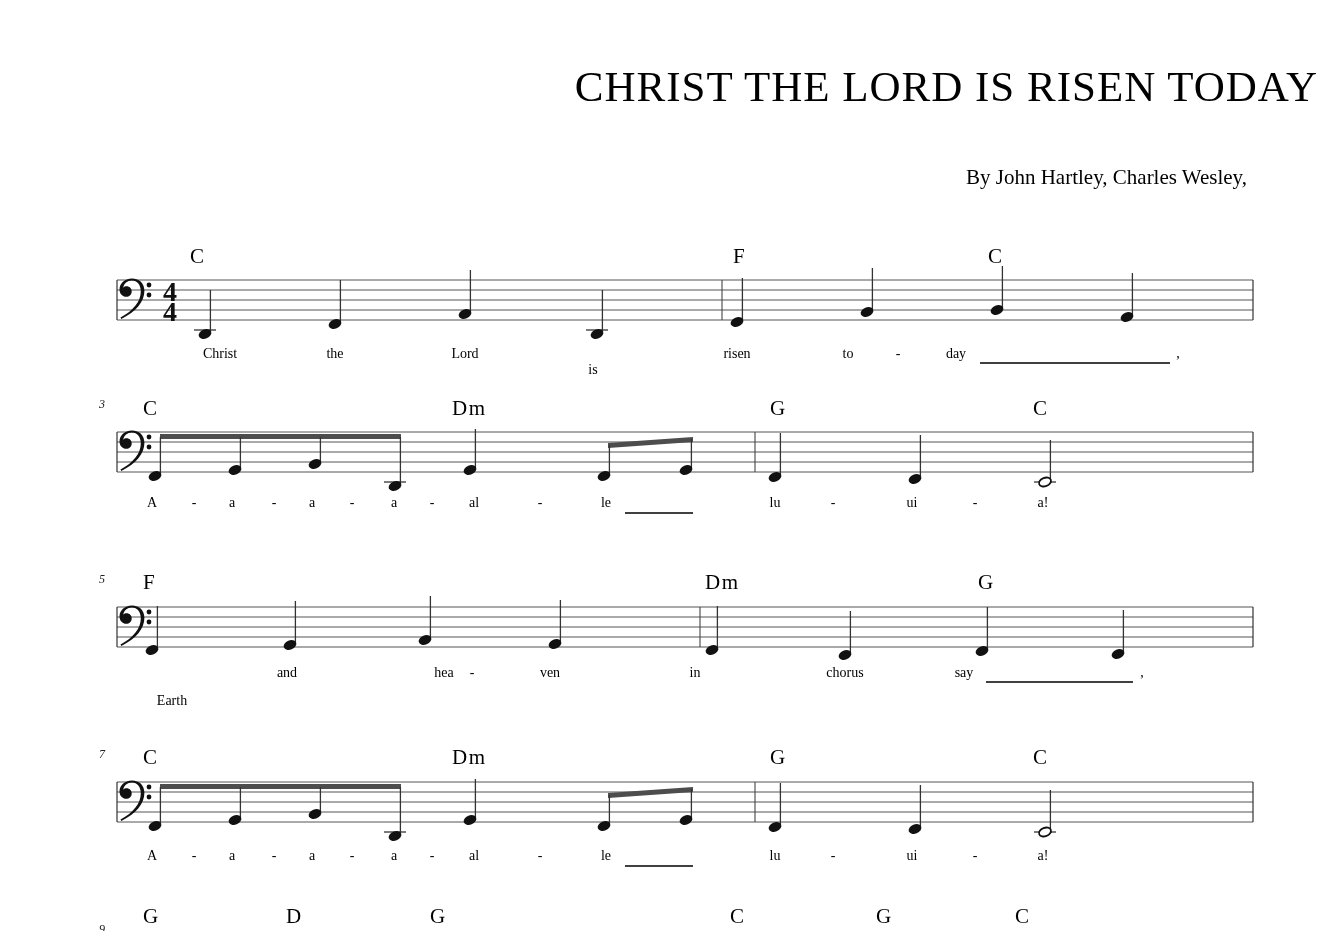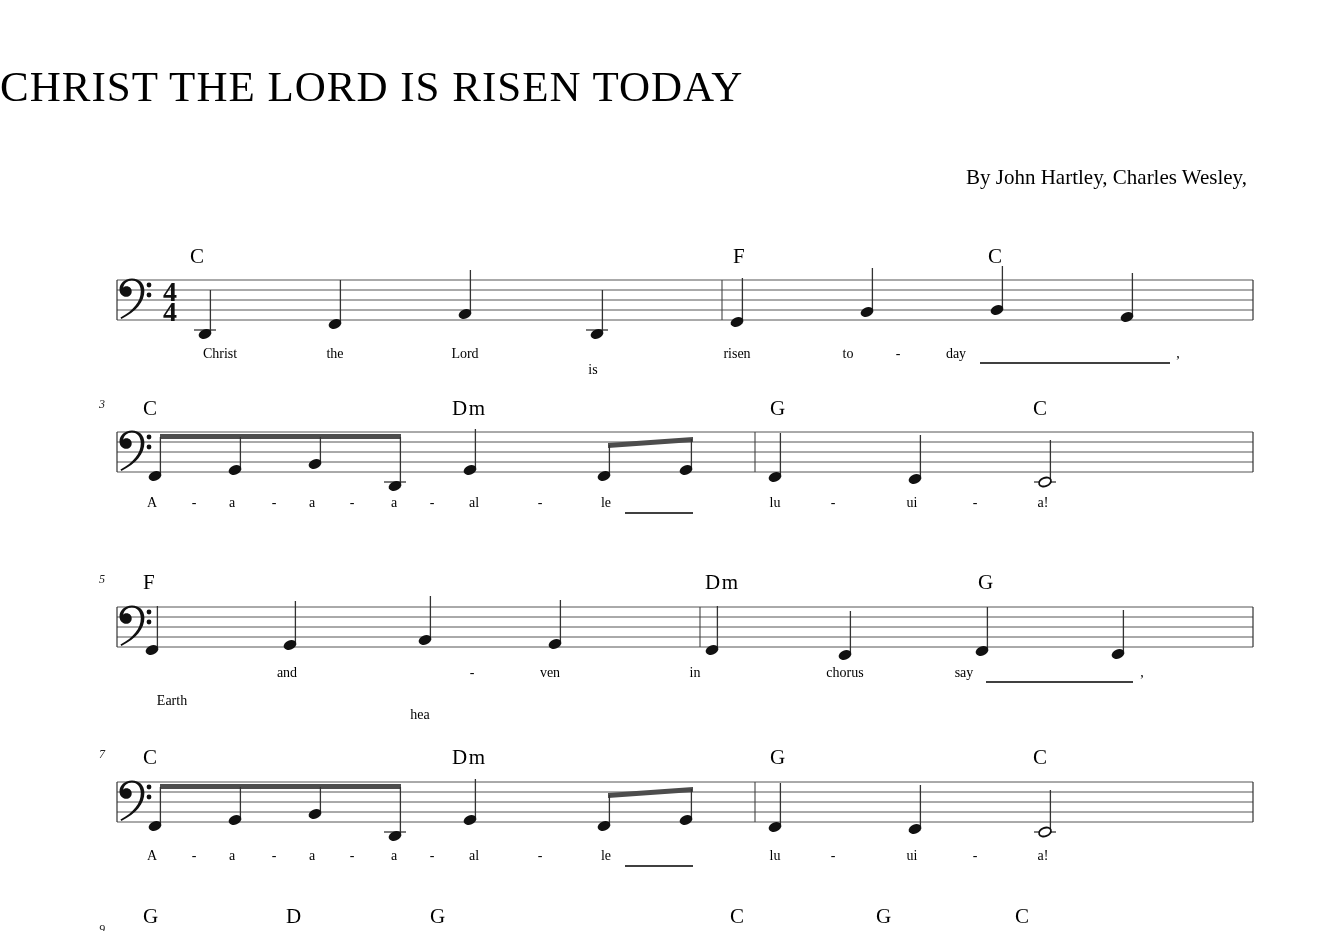--- a/index.html
+++ b/index.html
@@ -1,21 +1,21 @@
 <!DOCTYPE html>
 <html><head>
 <meta charset="utf-8">
 <style>
   html,body{margin:0;padding:0;background:#888;}
   .page{
     position:relative;width:1318px;height:931px;background:#ffffff;
     overflow:hidden;font-family:"Liberation Serif","DejaVu Serif",serif;color:#000;
   }
   .title{
-    position:absolute;left:0;right:0;top:62px;text-align:left;
+    position:absolute;left:0;right:0;top:62px;text-align:right;
     font-size:43px;letter-spacing:1px;font-weight:normal;white-space:nowrap;
   }
   .subtitle{
     position:absolute;left:0;right:0;top:122px;text-align:center;font-size:23px;
   }
   .arranger{position:absolute;left:125px;top:162px;font-size:21px;line-height:31px;}
   .credits{position:absolute;right:71px;top:162px;font-size:21px;line-height:31px;text-align:right;}
   .chord{position:absolute;font-size:21px;letter-spacing:1.5px;white-space:nowrap;}
   .lyric{position:absolute;font-size:14px;transform:translateX(-50%);white-space:nowrap;}
   .mnum{position:absolute;font-size:12px;font-style:italic;color:#222;}
@@ -200,21 +200,21 @@
       <span class="lyric" style="left: 833px; top: 495px;">-</span>
       <span class="lyric" style="left: 912px; top: 495px;">ui</span>
       <span class="lyric" style="left: 975px; top: 495px;">-</span>
       <span class="lyric" style="left: 1043px; top: 495px;">a!</span>
       <span class="mnum" style="left: 99px; top: 397px;">3</span>
       <span class="chord" style="left: 143px; top: 570px;">F</span>
       <span class="chord" style="left: 705px; top: 570px;">Dm</span>
       <span class="chord" style="left: 978px; top: 570px;">G</span>
       <span class="lyric" style="left: 172px; top: 665px; margin-top: 28px;">Earth</span>
       <span class="lyric" style="left: 287px; top: 665px;">and</span>
-      <span class="lyric" style="left: 420px; top: 665px; margin-top: 42px;">hea</span>
+      <span class="lyric" style="left: 444px; top: 665px;">hea</span>
       <span class="lyric" style="left: 472px; top: 665px;">-</span>
       <span class="lyric" style="left: 550px; top: 665px;">ven</span>
       <span class="lyric" style="left: 695px; top: 665px;">in</span>
       <span class="lyric" style="left: 845px; top: 665px;">chorus</span>
       <span class="lyric" style="left: 964px; top: 665px;">say</span>
       <span class="lyric" style="left: 1142px; top: 665px;">,</span>
       <span class="mnum" style="left: 99px; top: 572px;">5</span>
       <span class="chord" style="left: 143px; top: 745px;">C</span>
       <span class="chord" style="left: 452px; top: 745px;">Dm</span>
       <span class="chord" style="left: 770px; top: 745px;">G</span>

